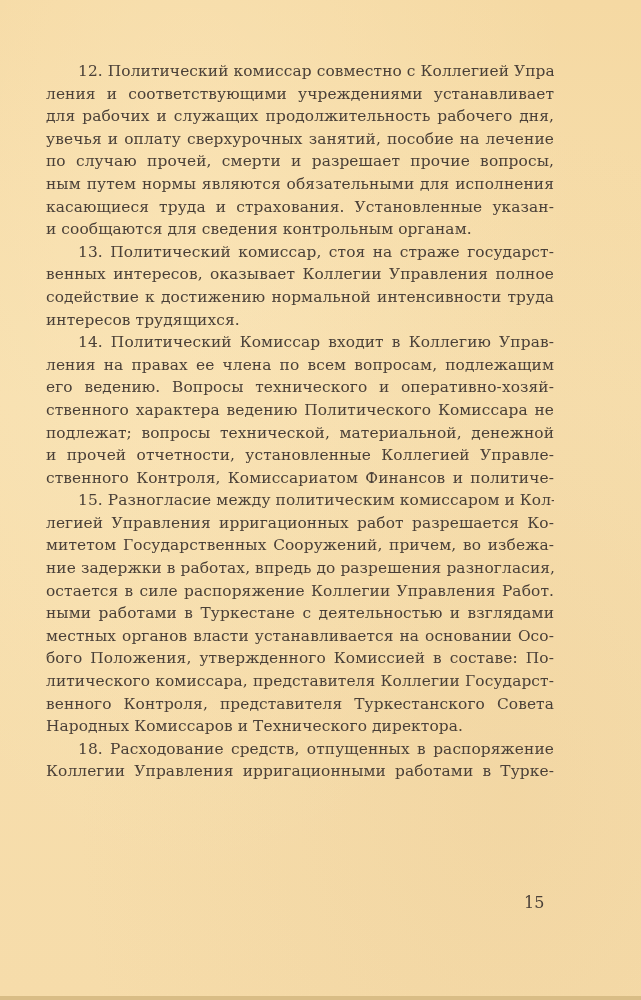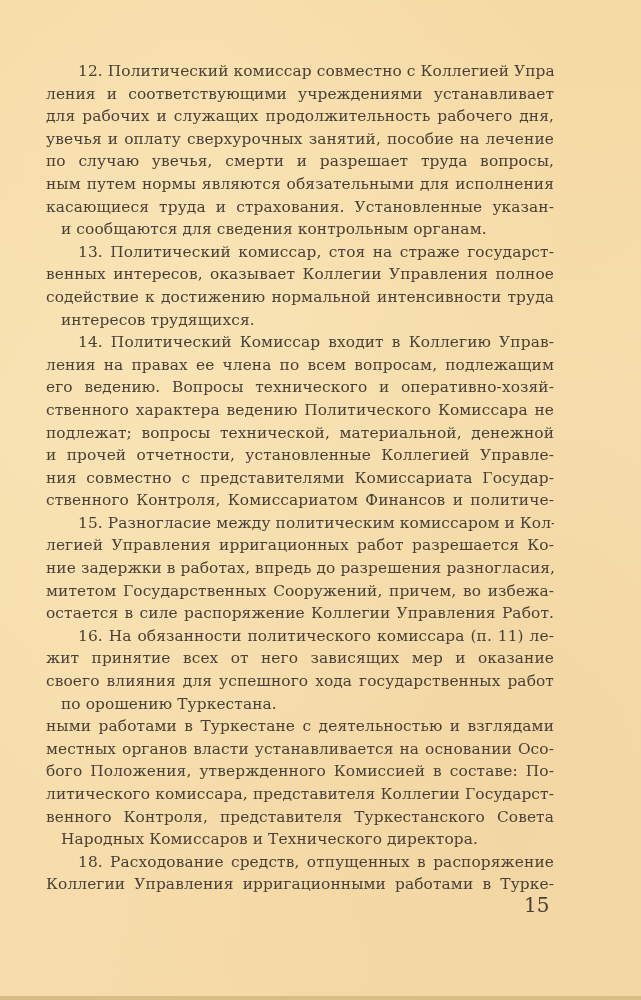--- a/index.html
+++ b/index.html
@@ -44,84 +44,76 @@
       display: block;
       height: 22.6px;
       line-height: 22.6px;
       white-space: nowrap;
       text-align: justify;
       text-align-last: justify;
       overflow: hidden;
     }
     .line.last {
       text-align-last: left;
-      margin-left: 15px;
     }
     .line.indent {
       padding-left: 32px;
     }
     .page-number {
       position: absolute;
       left: 524px;
       top: 893px;
       font-family: "DejaVu Serif", serif;
-      font-size: 20px;
+      font-size: 16px;
       color: #4a4038;
     }
   </style>
 </head>
 <body>
 
 <div class="page">
 
   <div class="text-block">
 
     <div>
       <span class="line indent">12. Политический комиссар совместно с Коллегией Управ-</span>
       <span class="line">ления и соответствующими учреждениями устанавливает</span>
       <span class="line">для рабочих и служащих продолжительность рабочего дня,</span>
       <span class="line">увечья и оплату сверхурочных занятий, пособие на лечение</span>
-      <span class="line">по случаю увечья, смерти и разрешает труда вопросы,</span>
+      <span class="line">по случаю прочей, смерти и разрешает прочие вопросы,</span>
       <span class="line">ным путем нормы являются обязательными для исполнения</span>
       <span class="line">касающиеся труда и страхования. Установленные указан-</span>
       <span class="line last">и сообщаются для сведения контрольным органам.</span>
     </div>
 
     <div>
       <span class="line indent">13. Политический комиссар, стоя на страже государст-</span>
       <span class="line">венных интересов, оказывает Коллегии Управления полное</span>
       <span class="line">содействие к достижению нормальной интенсивности труда</span>
       <span class="line last">интересов трудящихся.</span>
     </div>
 
     <div>
       <span class="line indent">14. Политический Комиссар входит в Коллегию Управ-</span>
       <span class="line">ления на правах ее члена по всем вопросам, подлежащим</span>
       <span class="line">его ведению. Вопросы технического и оперативно-хозяй-</span>
       <span class="line">ственного характера ведению Политического Комиссара не</span>
       <span class="line">подлежат; вопросы технической, материальной, денежной</span>
       <span class="line">и прочей отчетности, установленные Коллегией Управле-</span>
-      <span class="line">ния совместно с представителями Комиссариата Государ-</span>
       <span class="line">ственного Контроля, Комиссариатом Финансов и политиче-</span>
     </div>
 
     <div>
       <span class="line indent">15. Разногласие между политическим комиссаром и Кол-</span>
       <span class="line">легией Управления ирригационных работ разрешается Ко-</span>
+      <span class="line">митетом Государственных Сооружений, причем, во избежа-</span>
       <span class="line">ние задержки в работах, впредь до разрешения разногласия,</span>
-      <span class="line">митетом Государственных Сооружений, причем, во избежа-</span>
       <span class="line">остается в силе распоряжение Коллегии Управления Работ.</span>
     </div>
 
-    <div>
-      <span class="line indent">16. На обязанности политического комиссара (п. 11) ле-</span>
-      <span class="line">жит принятие всех от него зависящих мер и оказание</span>
-      <span class="line">своего влияния для успешного хода государственных работ</span>
-      <span class="line last">по орошению Туркестана.</span>
-    </div>
 
     <div>
       <span class="line">ными работами в Туркестане с деятельностью и взглядами</span>
       <span class="line">местных органов власти устанавливается на основании Осо-</span>
       <span class="line">бого Положения, утвержденного Комиссией в составе: По-</span>
       <span class="line">литического комиссара, представителя Коллегии Государст-</span>
       <span class="line">венного Контроля, представителя Туркестанского Совета</span>
       <span class="line last">Народных Комиссаров и Технического директора.</span>
     </div>
 

